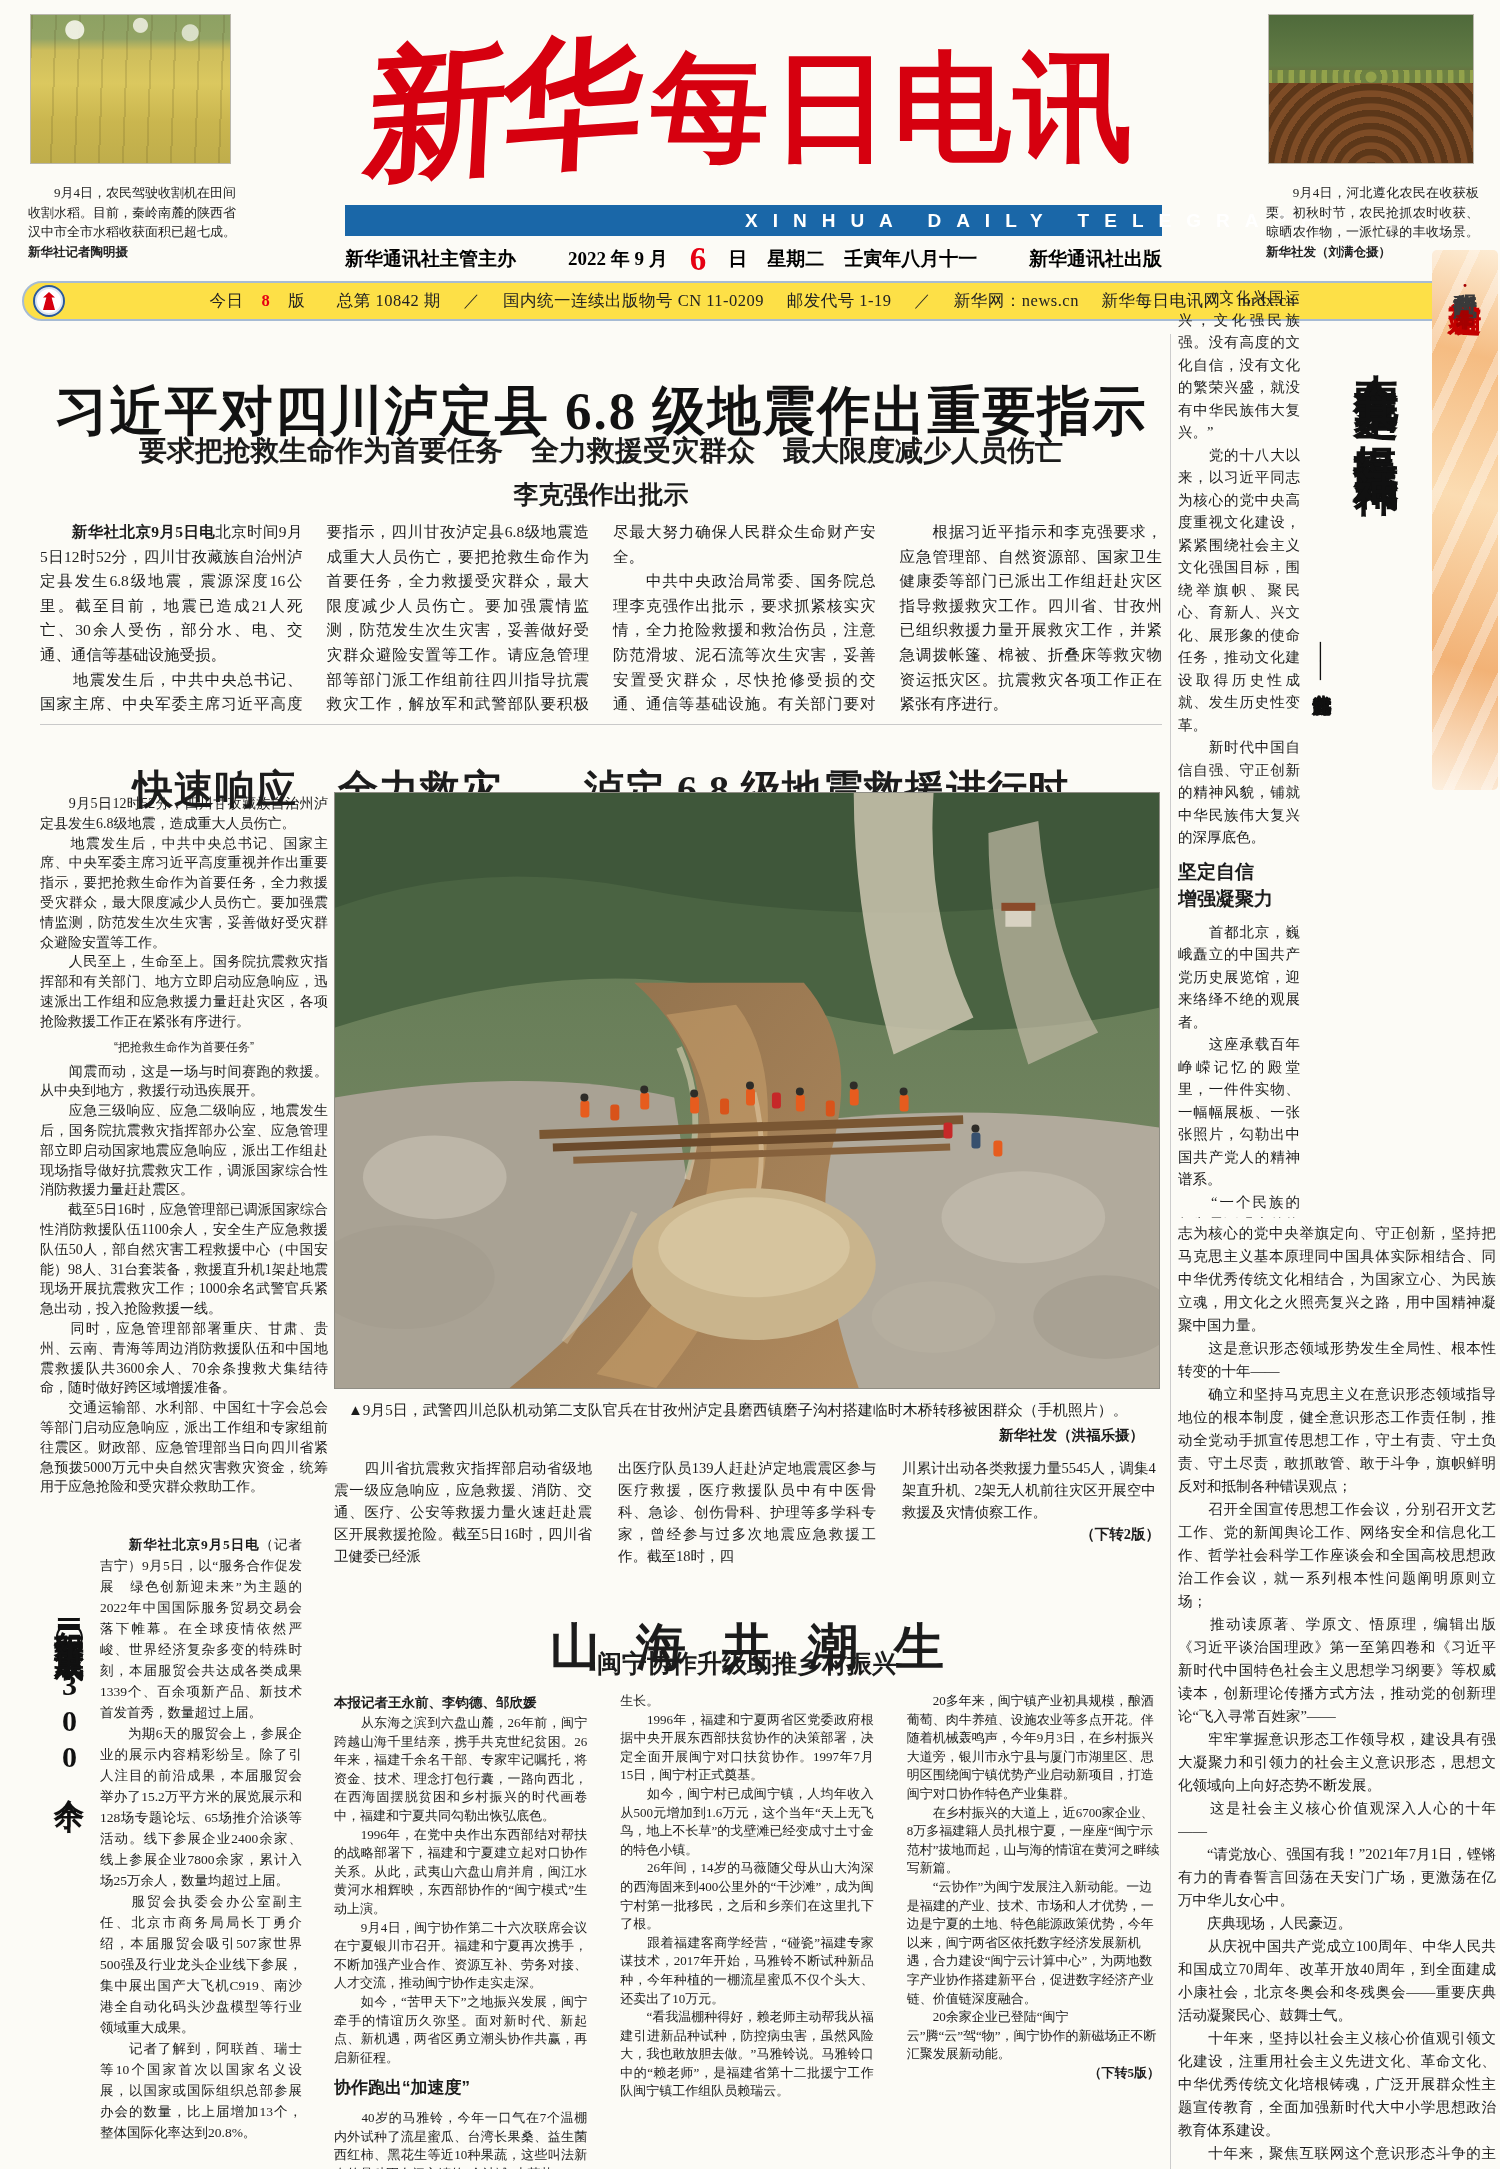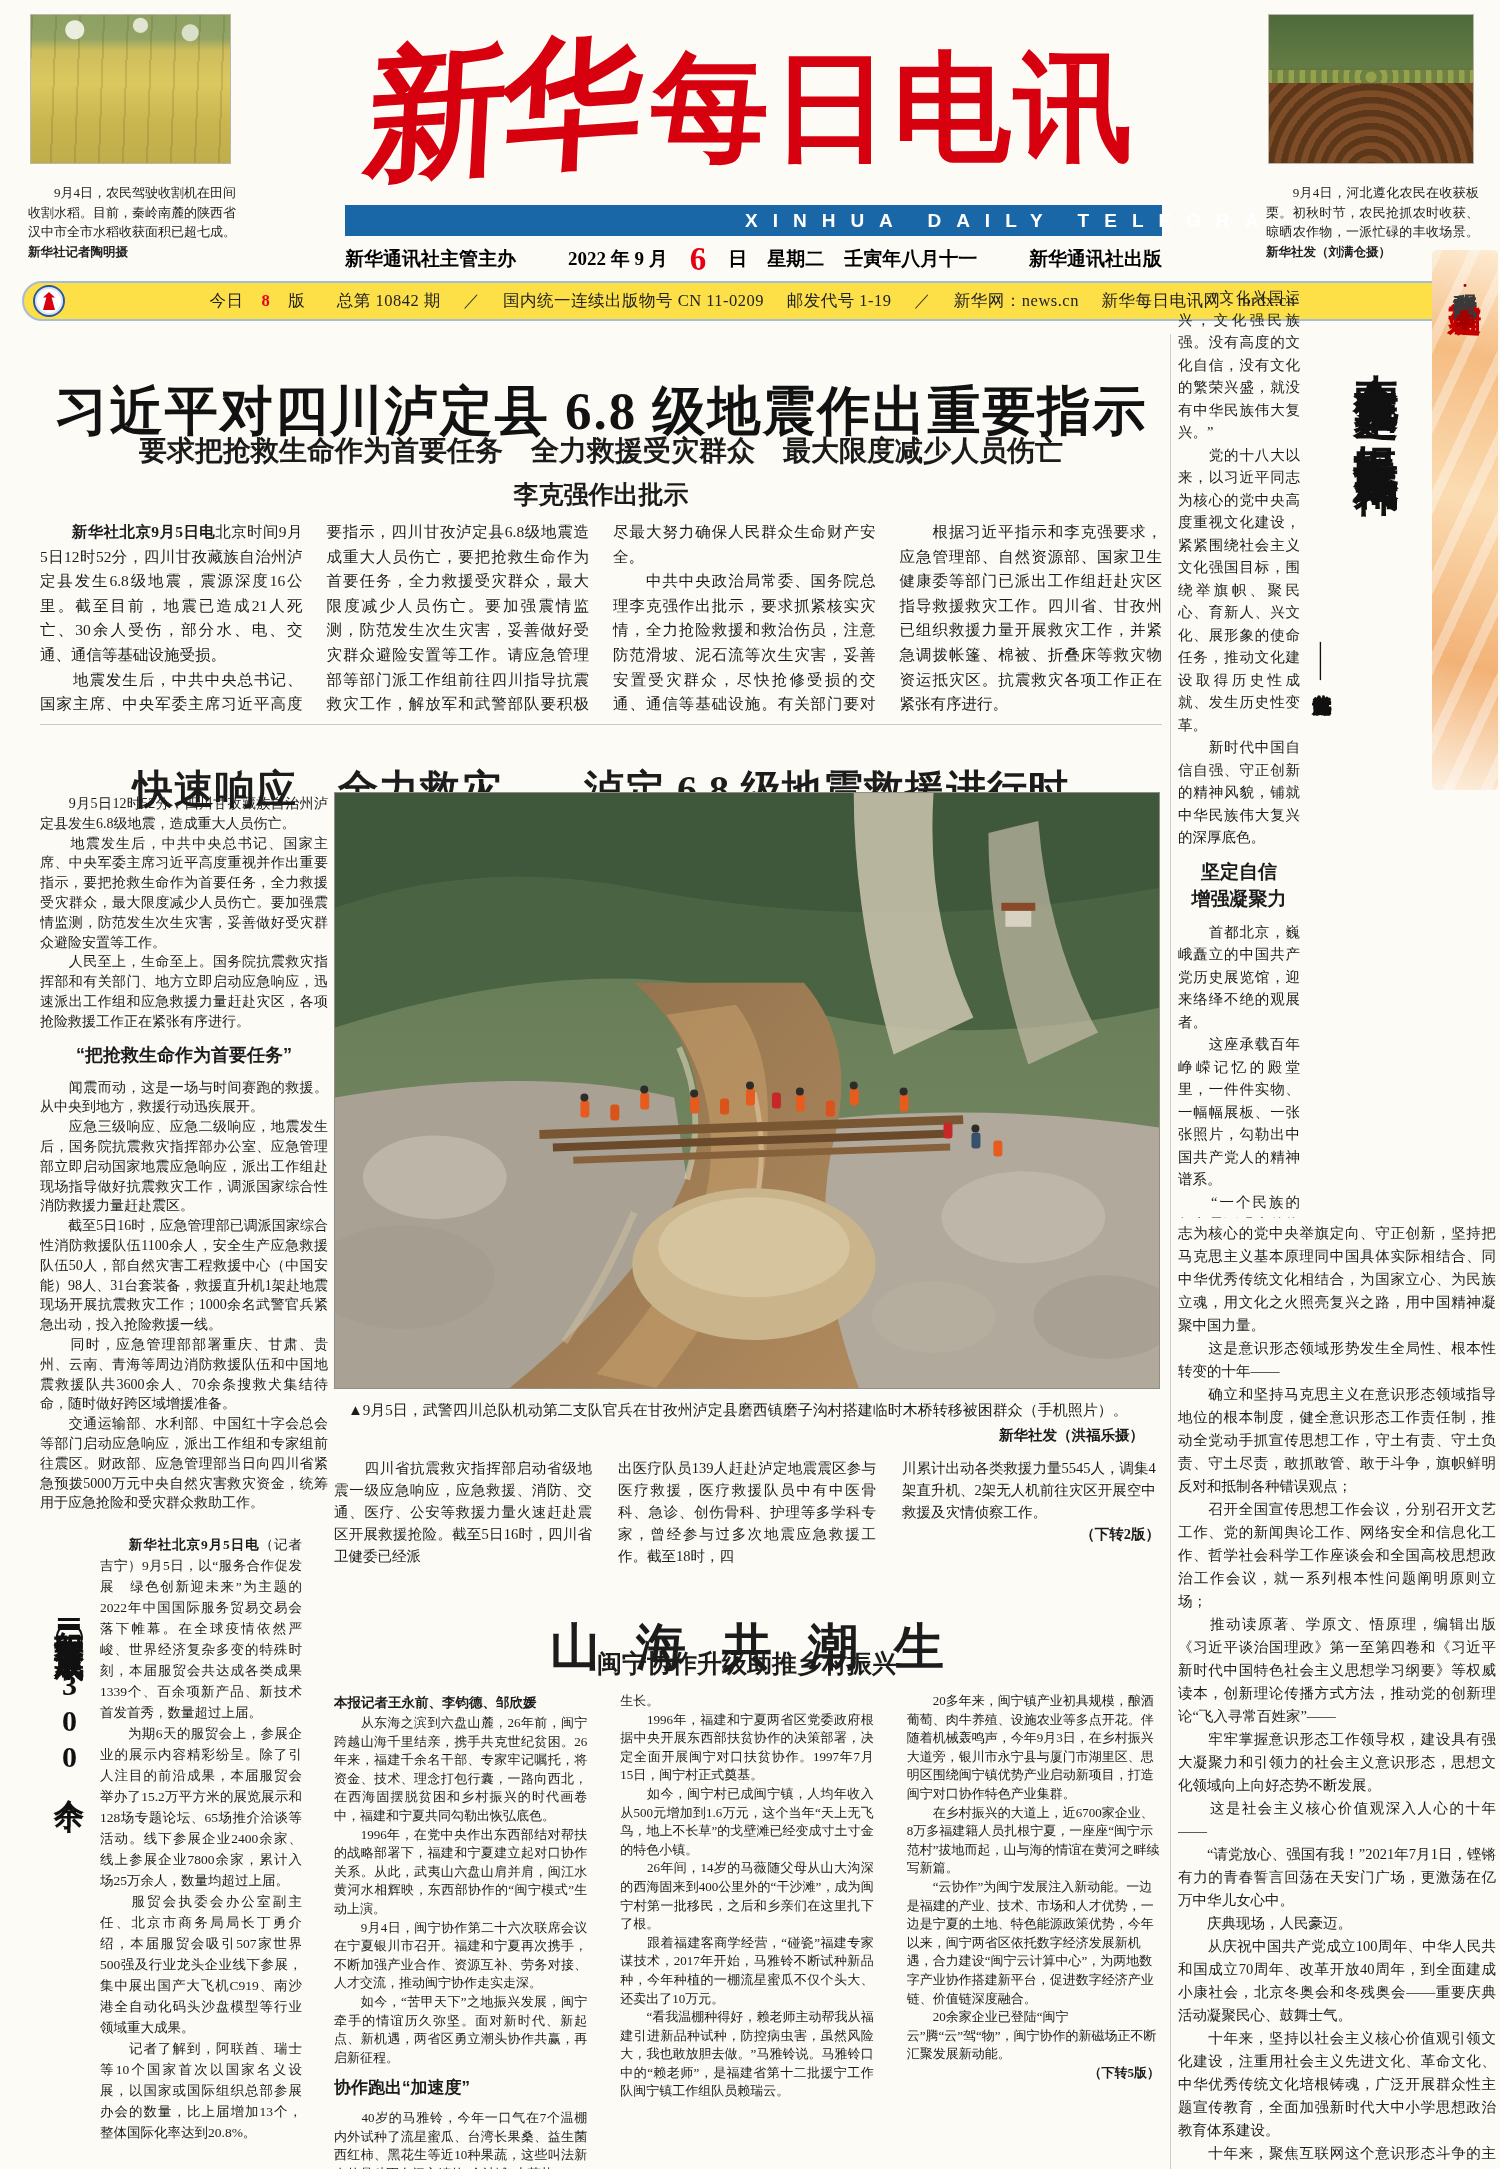--- a/index.html
+++ b/index.html
@@ -64,22 +64,22 @@
   .lead-cols{left:40px;top:520px;width:1122px;height:198px;display:flex;gap:24px;
       font-size:15.5px;line-height:24.6px;}
   .lead-cols>div{flex:1;}
   .rule{background:#c9c9c9;height:1px;}
   .rule1{left:40px;top:724px;width:1122px;}
 
   
   .rescue-headline{left:40px;top:729px;width:1122px;height:58px;text-align:center;
       font-size:40px;line-height:56px;font-weight:900;letter-spacing:1px;}
   .rescue-left{left:40px;top:794px;width:288px;height:737px;font-size:14px;line-height:19.8px;}
-  .inner-sub{font-family:"Liberation Sans","DejaVu Sans",sans-serif;font-weight:700;
-      text-align:center;font-size:18px;line-height:30px;margin:8px 0;white-space:nowrap;}
+  .inner-sub{font-family:"Liberation Sans","DejaVu Sans",sans-serif;font-weight:400;
+      text-align:center;font-size:12px;line-height:30px;margin:0 0;white-space:nowrap;}
   .rescue-photo{left:334px;top:792px;width:826px;height:597px;border:1px solid #8f8d84;box-sizing:border-box;}
   .rescue-photo svg{display:block;width:100%;height:100%;}
   .rescue-cap{left:348px;top:1398px;width:796px;height:54px;font-size:15px;line-height:25px;}
   .rescue-cap .credit{text-align:right;font-weight:bold;
       font-family:"Liberation Sans","DejaVu Sans",sans-serif;font-size:14.5px;}
   .rescue-cols{left:334px;top:1457px;width:826px;height:110px;display:flex;gap:26px;
       font-size:14.5px;line-height:22px;}
   .rescue-cols>div{flex:1;}
   .jumpnote{text-align:right;font-weight:bold;}
 
@@ -113,21 +113,21 @@
   .banner .b-big{font-size:33px;font-weight:900;color:#c30000;}
   .banner .b-mid{font-size:24px;font-weight:700;color:#3a3a3a;}
   .banner .b-sml{font-size:18px;font-weight:700;color:#a40000;}
   .cul-vhead{left:1344px;top:338px;width:64px;height:878px;writing-mode:vertical-rl;
       text-orientation:upright;font-size:45px;font-weight:900;letter-spacing:3px;
       line-height:64px;color:#111;}
   .cul-vsub{left:1306px;top:642px;width:32px;height:420px;writing-mode:vertical-rl;
       font-size:19px;font-weight:600;line-height:32px;color:#111;}
   .cul-col1{left:1178px;top:286px;width:122px;height:932px;font-size:14.5px;line-height:22.5px;}
   .cul-sub{font-family:"Liberation Sans","DejaVu Sans",sans-serif;font-weight:800;
-      text-align:center;font-size:19px;line-height:27px;margin:9px 0;}
+      text-align:left;font-size:19px;line-height:27px;margin:9px 0;}
   .cul-full{left:1178px;top:1222px;width:318px;height:947px;font-size:14.5px;line-height:23px;}
 </style>
 </head>
 <body>
 
 <div id="page">
 
   <div class="abs photo photo-left"></div>
   <p class="abs caption cap-left jt"><span>　　9月4日，农民驾驶收割机在田间收割水稻。目前，秦岭南麓的陕西省汉中市全市水稻收获面积已超七成。</span><b>新华社记者陶明摄</b></p>
 

